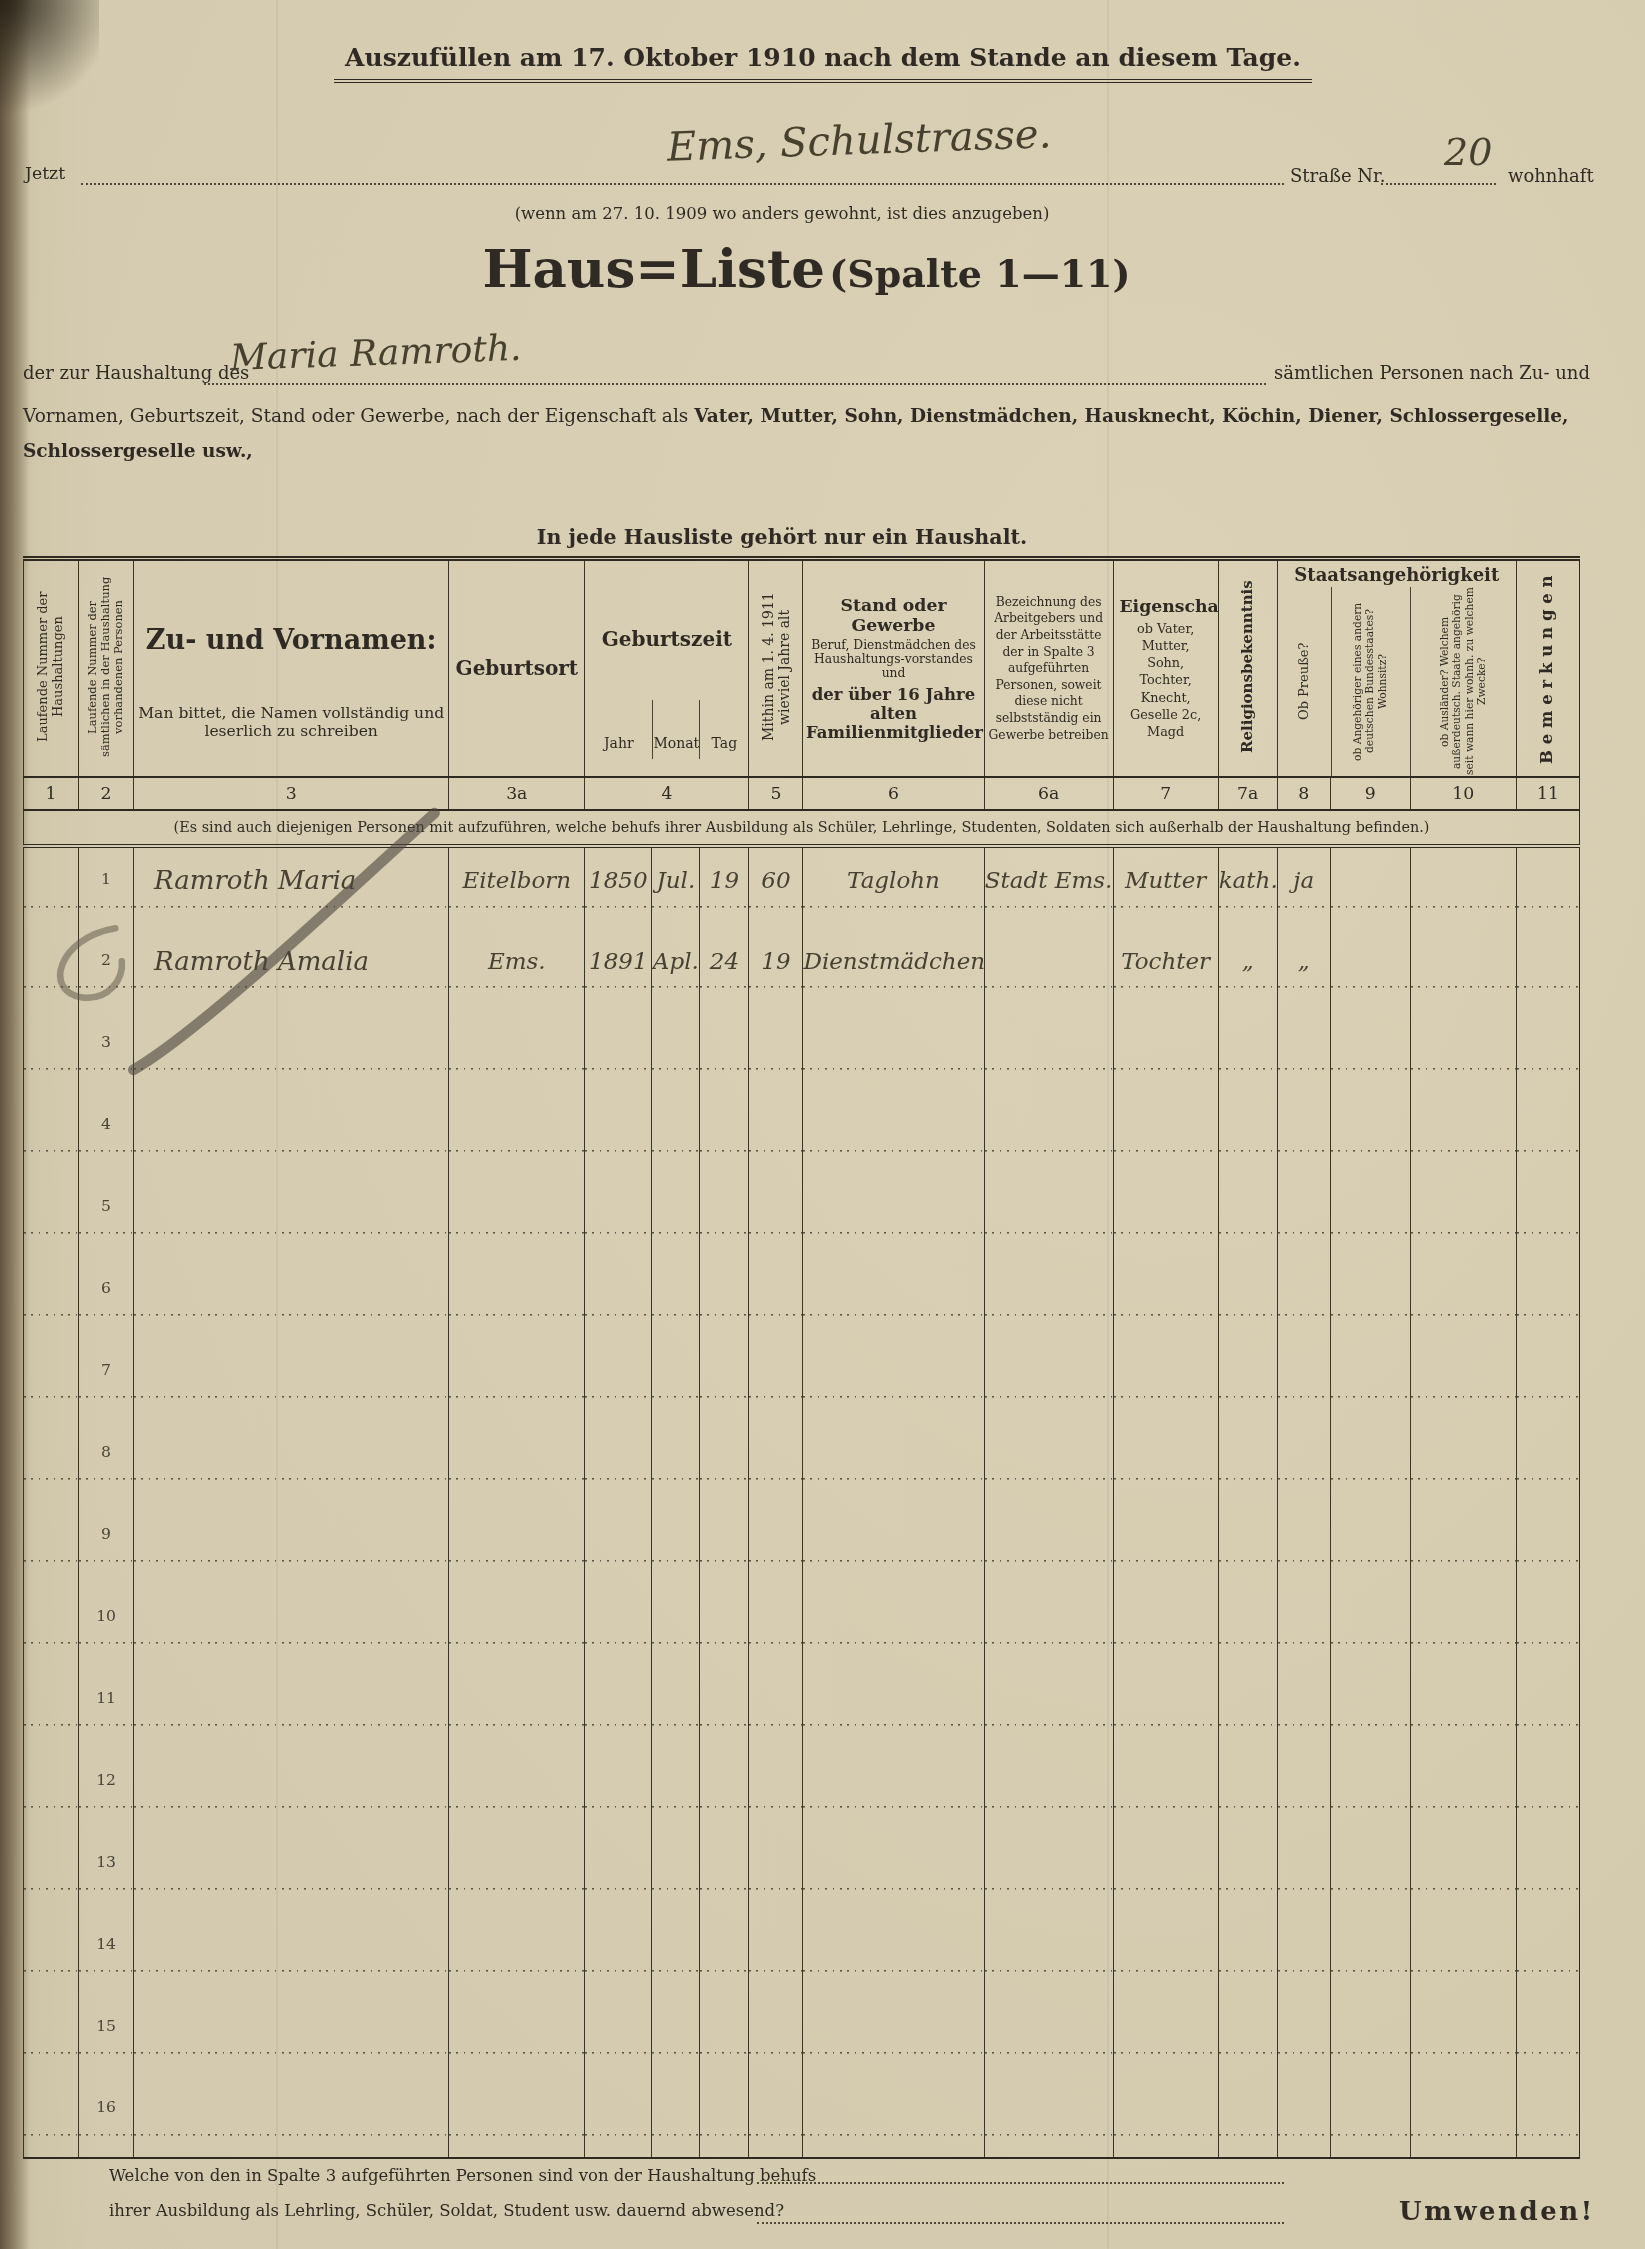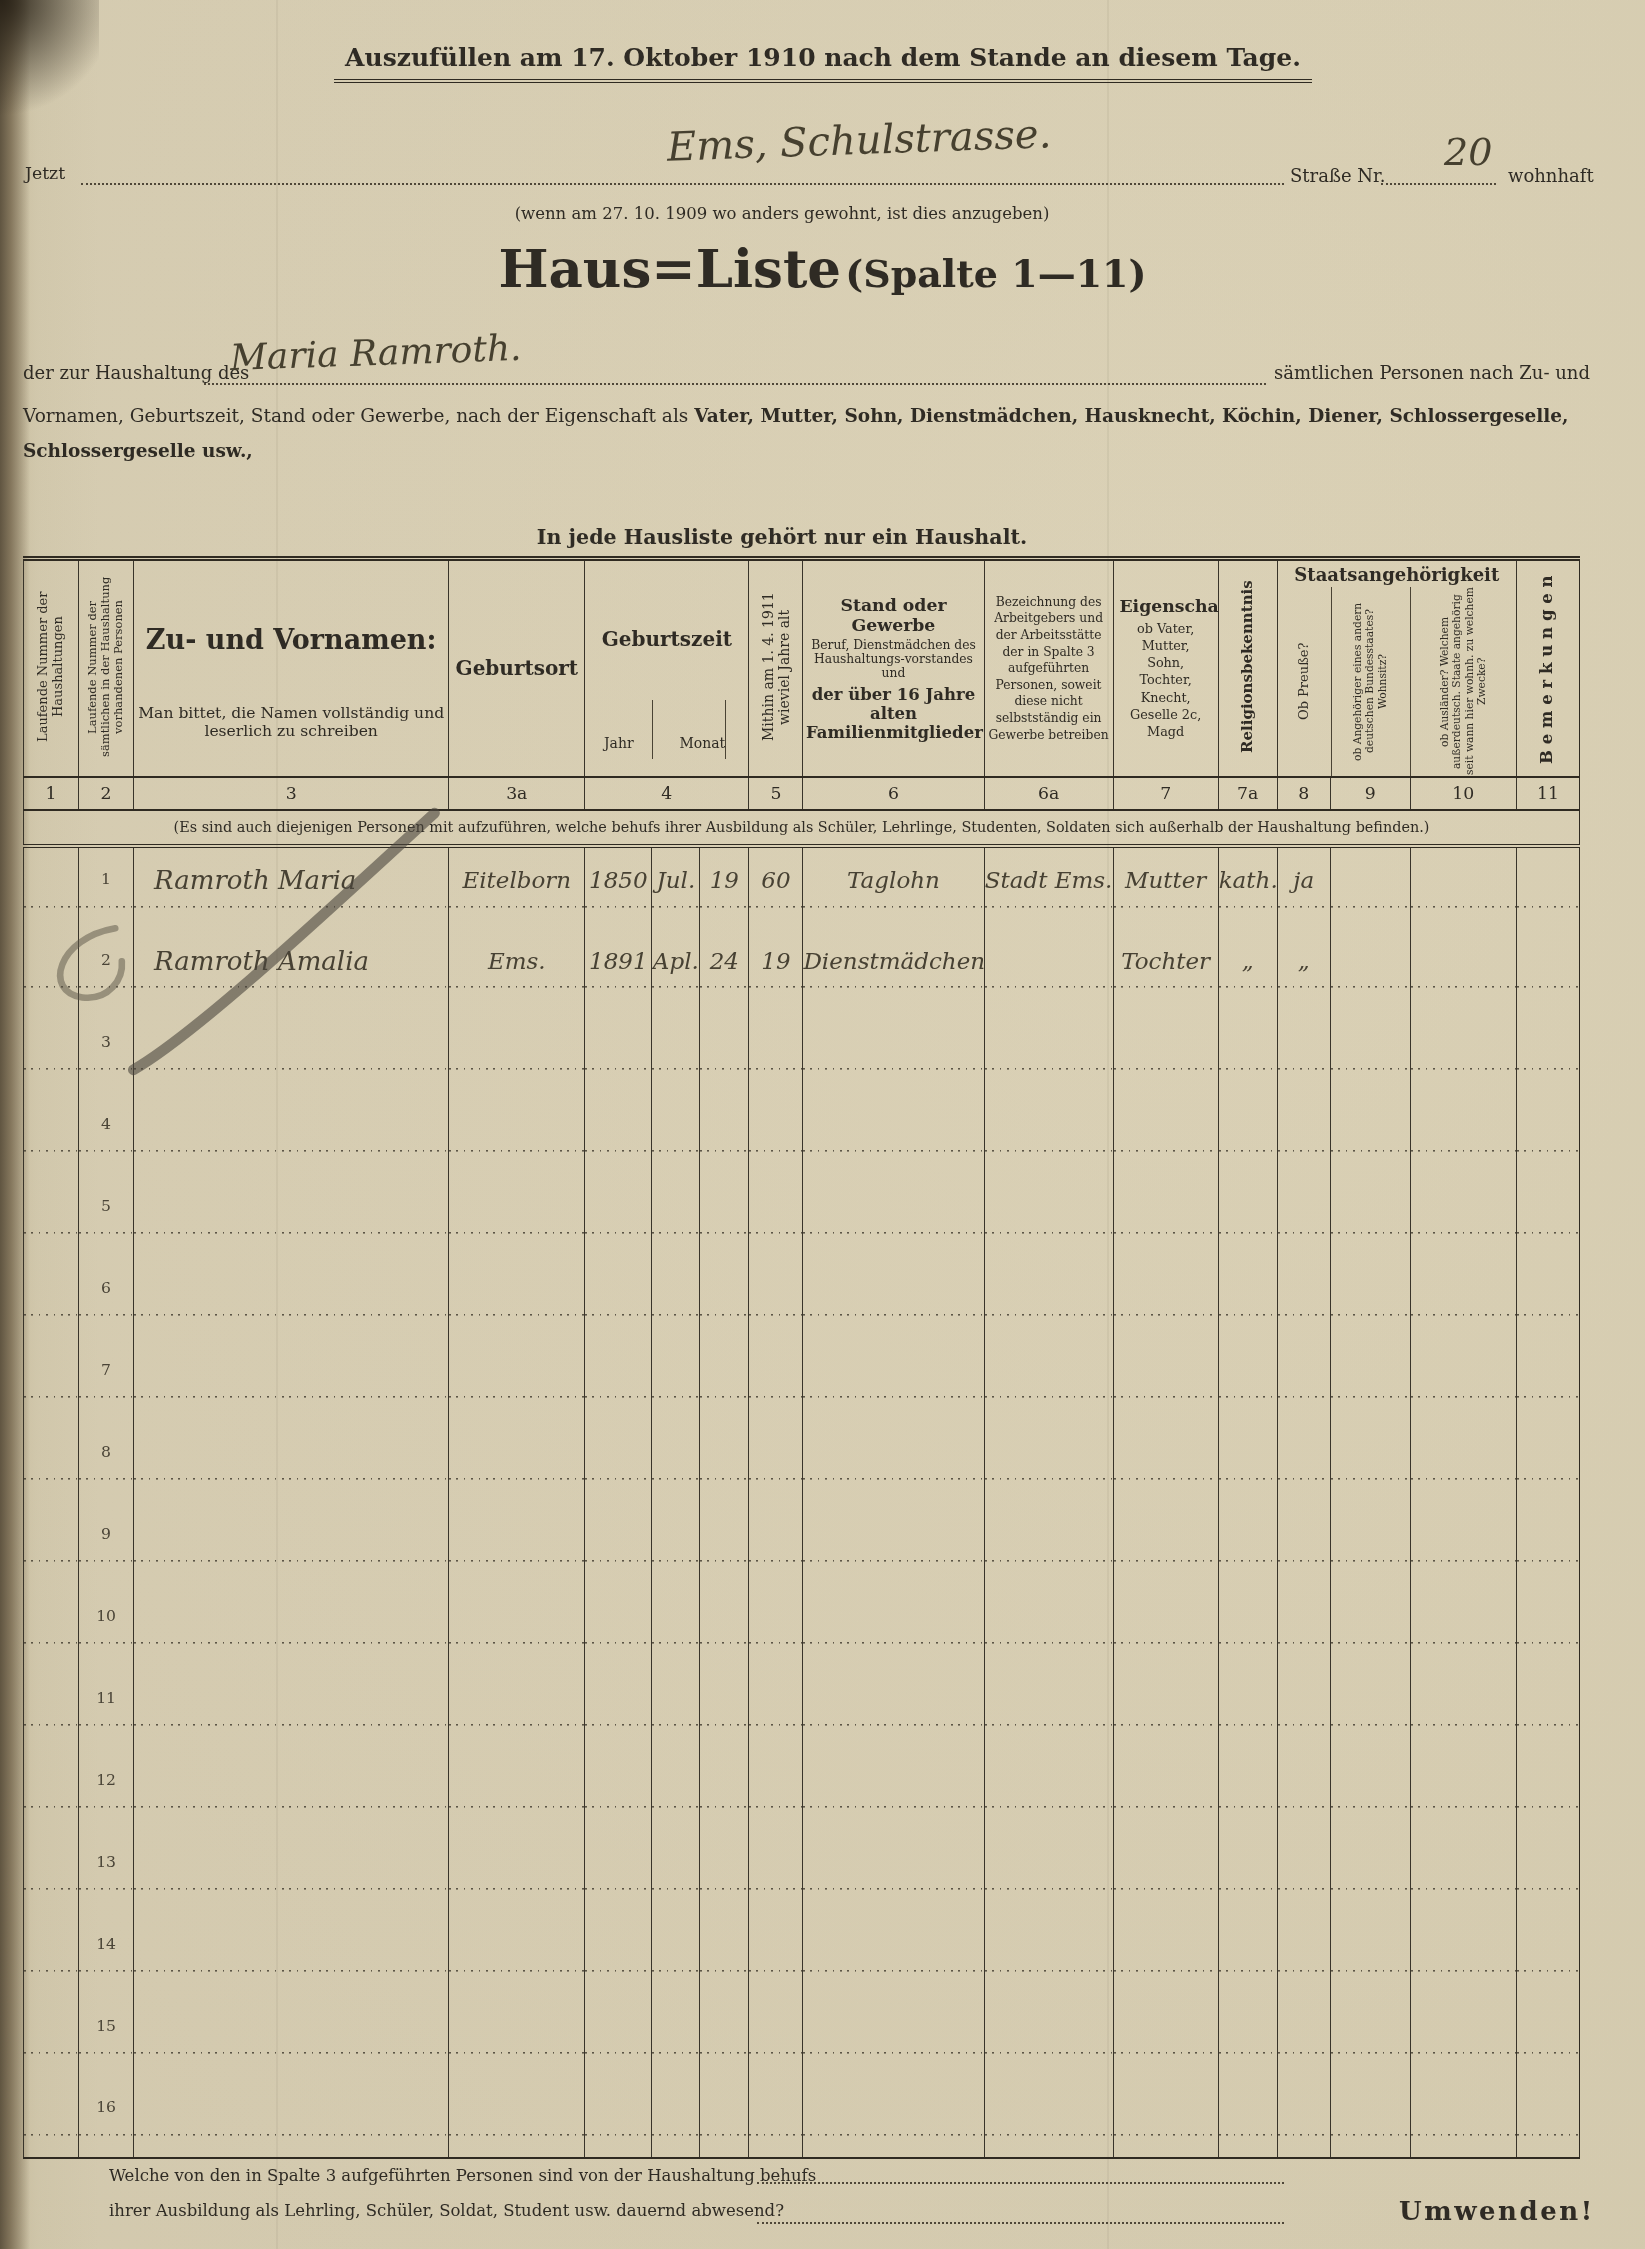--- a/index.html
+++ b/index.html
@@ -45,21 +45,21 @@
     background-size:100% 1.6px;background-repeat:no-repeat;background-position:0 58px;
     padding:0;
   }
   #body-rows td.rownum{font-size:15.6px;text-align:center;color:#4a4437;padding-bottom:18px;}
   #body-rows td.hw{font-family:"DejaVu Serif",serif;font-style:italic;color:#474133;
     font-size:23px;text-align:center;padding-bottom:15px;}
   #body-rows td.name{text-align:left;padding-left:20px;font-size:26px;}
 
   .subcols{display:flex;height:58px;align-items:flex-end;}
   .subcols>div{flex:0 0 auto;text-align:center;font-size:14px;padding-bottom:8.2px;}
-  .subcols>div+div{border-left:1.2px solid #4a4334;height:51px;display:flex;align-items:flex-end;justify-content:center;padding-left:26px;}
+  .subcols>div+div{border-left:1.2px solid #4a4334;height:51px;display:flex;align-items:flex-end;justify-content:center;}
   .grp{display:flex;flex-direction:column;height:100%;}
   .grp-title{font-size:18px;font-weight:bold;padding:3.3px 0 1.6px;}
   .grp-cols{flex:1;display:flex;align-items:center;}
   .grp-cols>div{height:100%;display:flex;align-items:center;justify-content:center;}
   .grp-cols>div+div{border-left:1.2px solid #4a4334;}
   .pre{white-space:pre-line;}
 </style>
 </head>
 <body>
 
@@ -78,21 +78,21 @@
   <span class="abs hwrite" style="left:667px;top:117px;font-size:40px;transform:rotate(-2deg);">Ems, Schulstrasse.</span>
   <span class="abs" style="left:1290px;top:165px;font-size:18px;">Straße Nr.</span>
   <span class="abs hwrite" style="left:1444px;top:130px;font-size:38px;">20</span>
   <div class="abs dotline" style="left:1381px;top:183px;width:115px;"></div>
   <span class="abs" style="left:1508px;top:165px;font-size:18px;">wohnhaft</span>
 
   <div class="abs ctrline" style="top:204px;left:0;width:1564px;font-size:16.5px;">
     <span>(wenn am 27. 10. 1909 wo anders gewohnt, ist dies anzugeben)</span>
   </div>
 
-  <div class="abs ctrline" style="top:237px;left:16px;width:1613px;">
+  <div class="abs ctrline" style="top:237px;left:0;width:1613px;">
     <span class="frak" style="font-size:53px;">Haus=Liste</span>
     <span class="frak" style="font-size:38px;">(Spalte 1—11)</span>
   </div>
 
   <span class="abs" style="left:23px;top:362px;font-size:18px;">der zur Haushaltung des</span>
   <div class="abs dotline" style="left:204px;top:383px;width:1062px;"></div>
   <span class="abs hwrite" style="left:230px;top:332px;font-size:36px;transform:rotate(-2deg);">Maria Ramroth.</span>
   <span class="abs" style="left:1274px;top:362px;font-size:18px;">sämtlichen Personen nach Zu- und</span>
 
   <div class="abs" style="left:23px;top:405px;width:1557px;font-size:18.5px;text-align:justify;">

